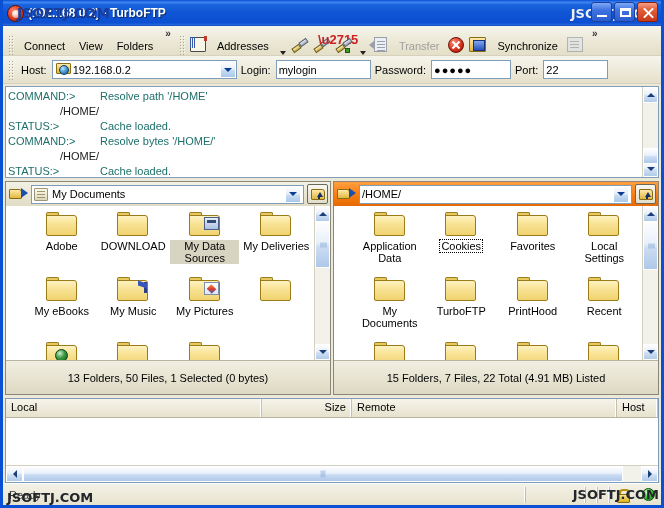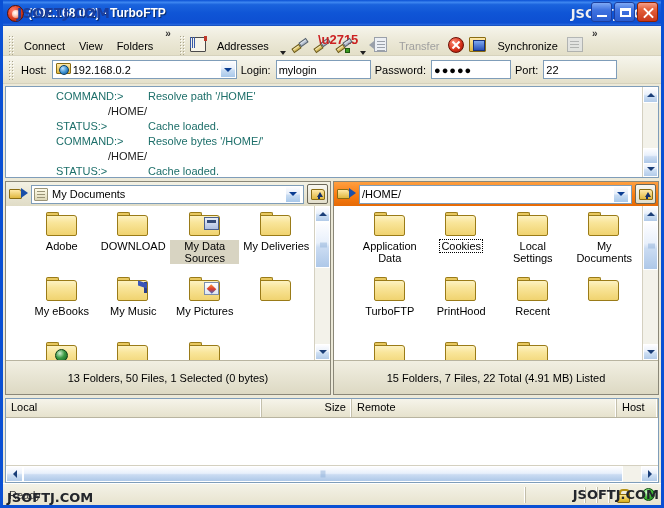--- a/index.html
+++ b/index.html
@@ -139,21 +139,21 @@
     border:1px solid #ffffff;
     display:flex;align-items:center;justify-content:center;
   }
   .combo-btn::after{content:"";width:0;height:0;border-left:4px solid transparent;border-right:4px solid transparent;border-top:4px solid #0a3d91;}
   .globe{width:14px;height:14px;flex:none;margin:0 3px 0 1px;position:relative;}
   .globe::before{content:"";position:absolute;left:0;top:0;width:13px;height:9px;background:linear-gradient(#ffe9a8,#e0b840);border:1px solid #8a6c12;border-radius:1px;}
   .globe::after{content:"";position:absolute;left:3px;top:2px;width:8px;height:8px;border-radius:50%;background:radial-gradient(circle at 35% 30%,#bfe4ff 0%,#3a8fd0 55%,#14568f 100%);border:1px solid #0d3f68;}
 
   
   .logwrap { flex:none; height:92px; background:#fff; border:1px solid #7f9db9; margin:2px 2px 0 2px; display:flex; position:relative; overflow:hidden;}
-  .log { flex:1; padding:2px 16px 0 2px; font-family:"Liberation Sans", sans-serif; font-size:11px; line-height:15px; overflow:hidden;margin-left:48px;}
+  .log { flex:1; padding:2px 16px 0 2px; font-family:"Liberation Sans", sans-serif; font-size:11px; line-height:15px; overflow:hidden;}
   .logline { display:flex; white-space:pre; }
   .logtag { width:92px; flex:none; color:#1d6f6a; }
   .logmsg { color:#1d6f6a; }
   .logcont { color:#1a1a1a; padding-left:52px;}
 
   .vsb { width:16px; flex:none; background:#f1f0e7; border-left:1px solid #d4d0c0; display:flex; flex-direction:column; }
   .sb-arrow {
     height:16px; flex:none;
     background: linear-gradient(to bottom,#fdfdff 0%,#eaf1fb 45%,#cfe0f4 55%,#b2cbe9 100%);
     border:1px solid #ffffff; display:flex;align-items:center;justify-content:center;
@@ -348,21 +348,21 @@
     </div>
     <div class="lbl">Login:</div>
     <div class="field" style="width:95px;">
       <span>mylogin</span>
     </div>
     <div class="lbl">Password:</div>
     <div class="field" style="width:80px;">
       <span style="letter-spacing:1px;">●●●●●</span>
     </div>
     <div class="lbl">Port:</div>
-    <div class="field" style="width:74px;">
+    <div class="field" style="width:65px;">
       <span>22</span>
     </div>
   </div>
 
   <div class="logwrap">
     <div class="log">
       <div class="logline">
         <span class="logtag">COMMAND:&gt;</span>
         <span class="logmsg">Resolve path '/HOME'</span>
       </div>
@@ -542,20 +542,27 @@
                 <span class="tab"></span>
                 <span class="body"></span>
               </div>
             <div class="label focus">Cookies</div>
           </div>
           <div class="item">
             <div class="folder">
                 <span class="tab"></span>
                 <span class="body"></span>
               </div>
+            <div class="label">Favorites</div>
+          </div>
+          <div class="item">
+            <div class="folder">
+                <span class="tab"></span>
+                <span class="body"></span>
+              </div>
             <div class="label">Local Settings</div>
           </div>
           <div class="item">
             <div class="folder">
                 <span class="tab"></span>
                 <span class="body"></span>
               </div>
             <div class="label">My Documents</div>
           </div>
           <div class="item">

